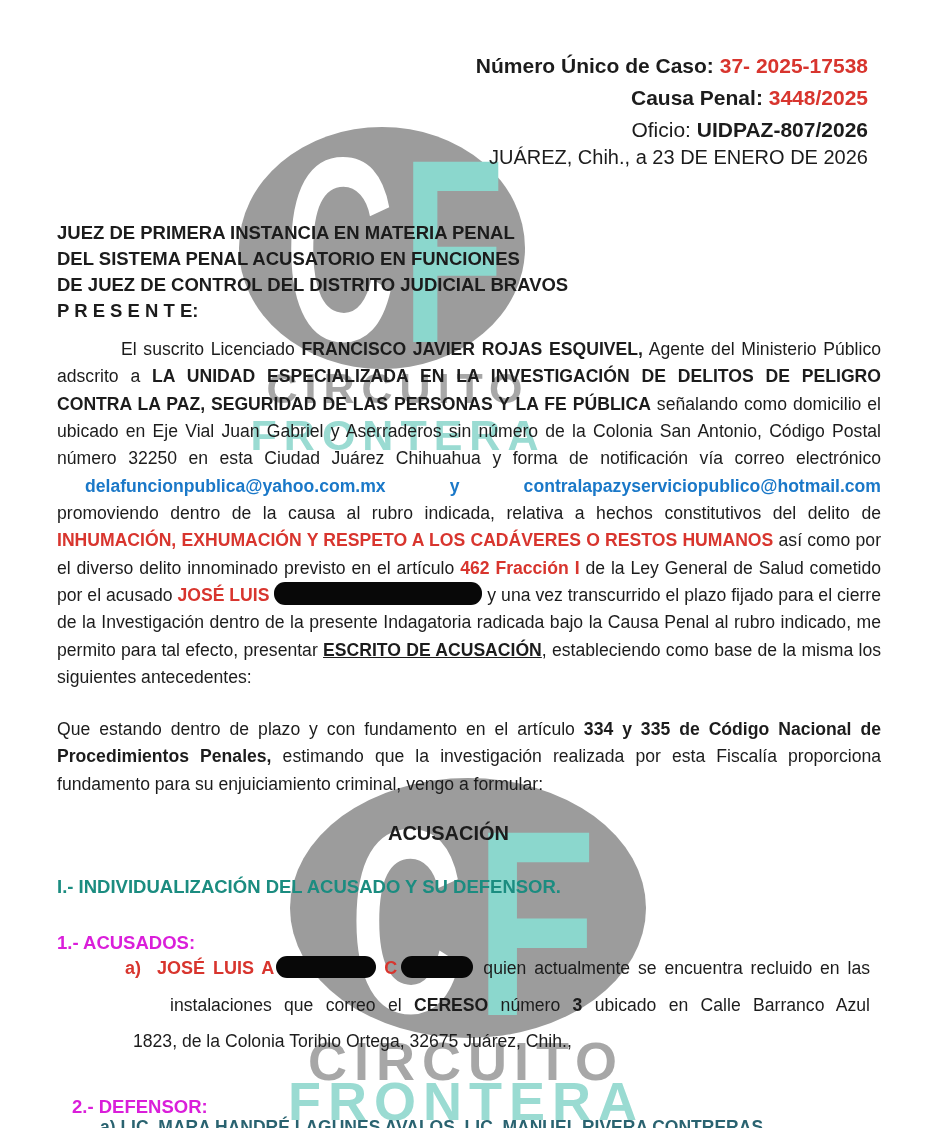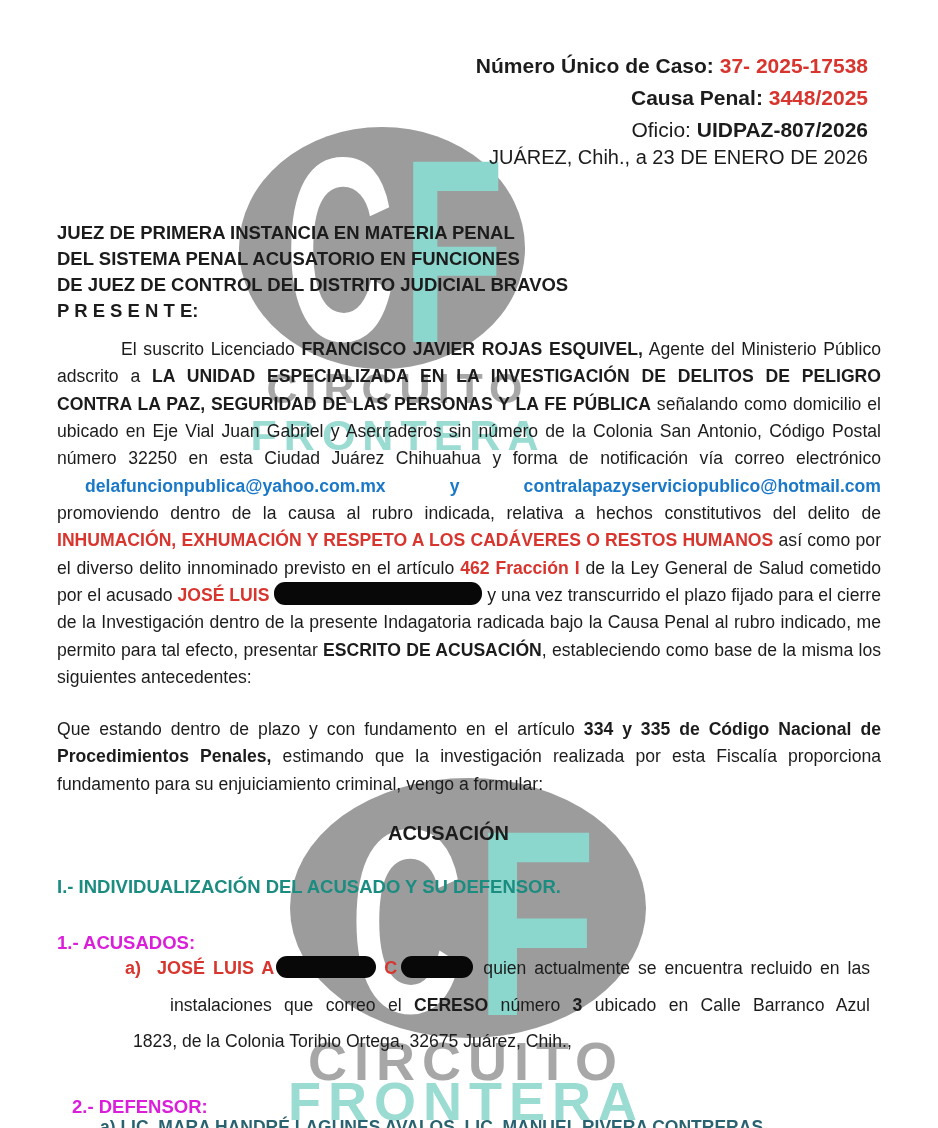--- a/index.html
+++ b/index.html
@@ -6,21 +6,21 @@
   .page{
     position:relative;width:938px;height:1128px;overflow:hidden;
     background:var(--paper,#fff);color:var(--ink,#111);
     font-family:"Liberation Sans","DejaVu Sans",sans-serif;
   }
   .wm{position:absolute;inset:0;z-index:0;}
   .content{position:absolute;inset:0;z-index:1;}
   .b{font-weight:bold;}
   .red{color:var(--red);font-weight:bold;text-align:right;}
   .blue{color:var(--blue);font-weight:bold;margin-left:28px;}
-  .u{margin-top:29px;}
+  .u{text-decoration:underline;margin-top:29px;}
   .hdr{position:absolute;top:50px;right:70px;text-align:right;font-size:21px;font-weight:bold;line-height:32px;}
   .hdr .plain{font-weight:normal;text-align:center;}
   .date{position:absolute;top:146px;right:70px;font-size:20px;}
   .addr{position:absolute;top:220px;left:57px;font-size:18.5px;font-weight:bold;line-height:26px;}
   .p1{position:absolute;top:336px;left:57px;width:824px;margin:0;font-size:17.6px;line-height:27.35px;text-align:justify;text-indent:64px;}
   .p2{position:absolute;top:716px;left:57px;width:824px;margin:0;font-size:17.6px;line-height:27.3px;text-align:justify;}
   .h-acus{position:absolute;top:822px;left:0;width:897px;text-align:center;font-size:20px;font-weight:bold;}
   .h-sec{position:absolute;top:876px;left:57px;font-size:18.5px;font-weight:bold;color:var(--teal);}
   .h-acusados{position:absolute;top:932px;left:57px;font-size:18.5px;font-weight:bold;color:var(--magenta);}
   .item{position:absolute;top:950px;left:88px;width:782px;font-size:17.6px;line-height:36.5px;}

